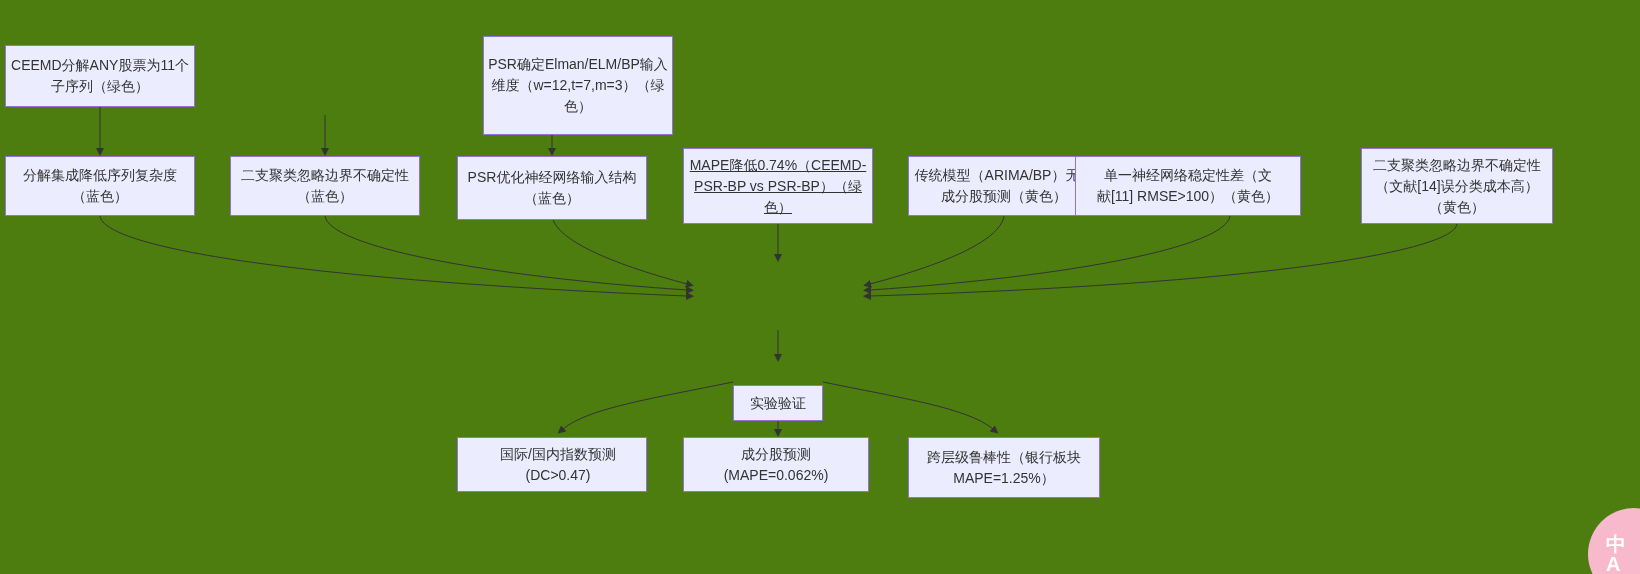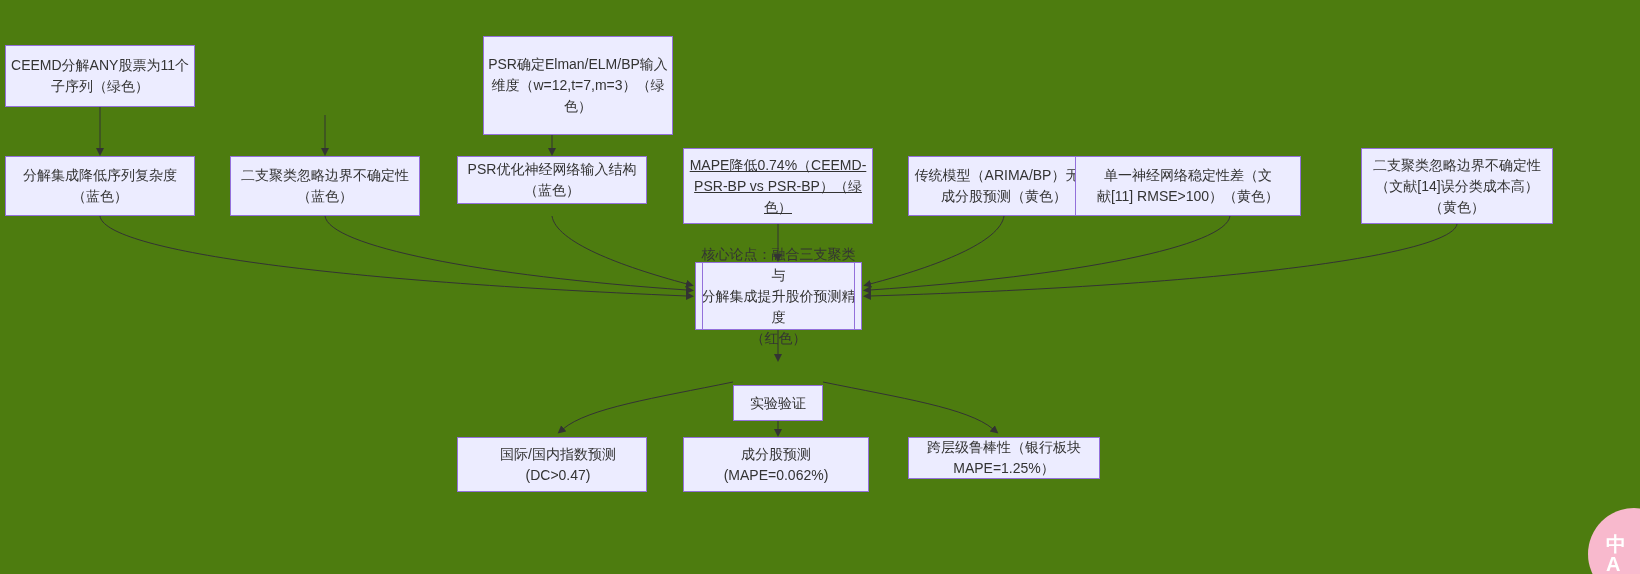--- a/index.html
+++ b/index.html
@@ -91,21 +91,21 @@
   </div>
 
   <div class="node" style="left:5px; top:156px; width:190px; height:60px;">
     <span class="node-label">分解集成降低序列复杂度
 （蓝色）</span>
   </div>
   <div class="node" style="left:230px; top:156px; width:190px; height:60px;">
     <span class="node-label">二支聚类忽略边界不确定性
 （蓝色）</span>
   </div>
-  <div class="node" style="left:457px; top:156px; width:190px; height:48px;text-align:center;">
+  <div class="node" style="left:457px; top:156px; width:190px; height:64px;text-align:center;">
     <span class="node-label">PSR优化神经网络输入结构
 （蓝色）</span>
   </div>
   <div class="node" style="left:683px; top:148px; width:190px; height:76px;text-decoration:underline;">
     <span class="node-label">MAPE降低0.74%（CEEMD-
 PSR-BP vs PSR-BP）（绿
 色）</span>
   </div>
   <div class="node" style="left:908px; top:156px; width:192px; height:60px;">
     <span class="node-label">传统模型（ARIMA/BP）无法
@@ -114,40 +114,34 @@
   <div class="node" style="left:1075px; top:156px; width:226px; height:60px;">
     <span class="node-label">单一神经网络稳定性差（文
 献[11] RMSE&gt;100）（黄色）</span>
   </div>
   <div class="node" style="left:1361px; top:148px; width:192px; height:76px;">
     <span class="node-label">二支聚类忽略边界不确定性
 （文献[14]误分类成本高）
 （黄色）</span>
   </div>
 
-  <div class="node subroutine" style="left:695px; top:262px; width:167px; height:68px;">
-    <span class="bars"></span>
-    <span class="node-label">核心论点：融合三支聚类与
-分解集成提升股价预测精度
-（红色）</span>
-  </div>
 
   <div class="node" style="left:733px; top:362px; width:90px; height:36px;margin-top:23px;">
     <span class="node-label">实验验证</span>
   </div>
 
   <div class="node" style="left:457px; top:437px; width:190px; height:55px;padding-left:12px;">
     <span class="node-label">国际/国内指数预测
 (DC&gt;0.47)</span>
   </div>
   <div class="node" style="left:683px; top:437px; width:186px; height:55px;">
     <span class="node-label">成分股预测
 (MAPE=0.062%)</span>
   </div>
-  <div class="node" style="left:908px; top:437px; width:192px; height:42px;">
+  <div class="node" style="left:908px; top:437px; width:192px; height:61px;">
     <span class="node-label">跨层级鲁棒性（银行板块
 MAPE=1.25%）</span>
   </div>
 
   <div class="watermark">
     <span>中</span>
     <span>A</span>
   </div>
 
 </div>

